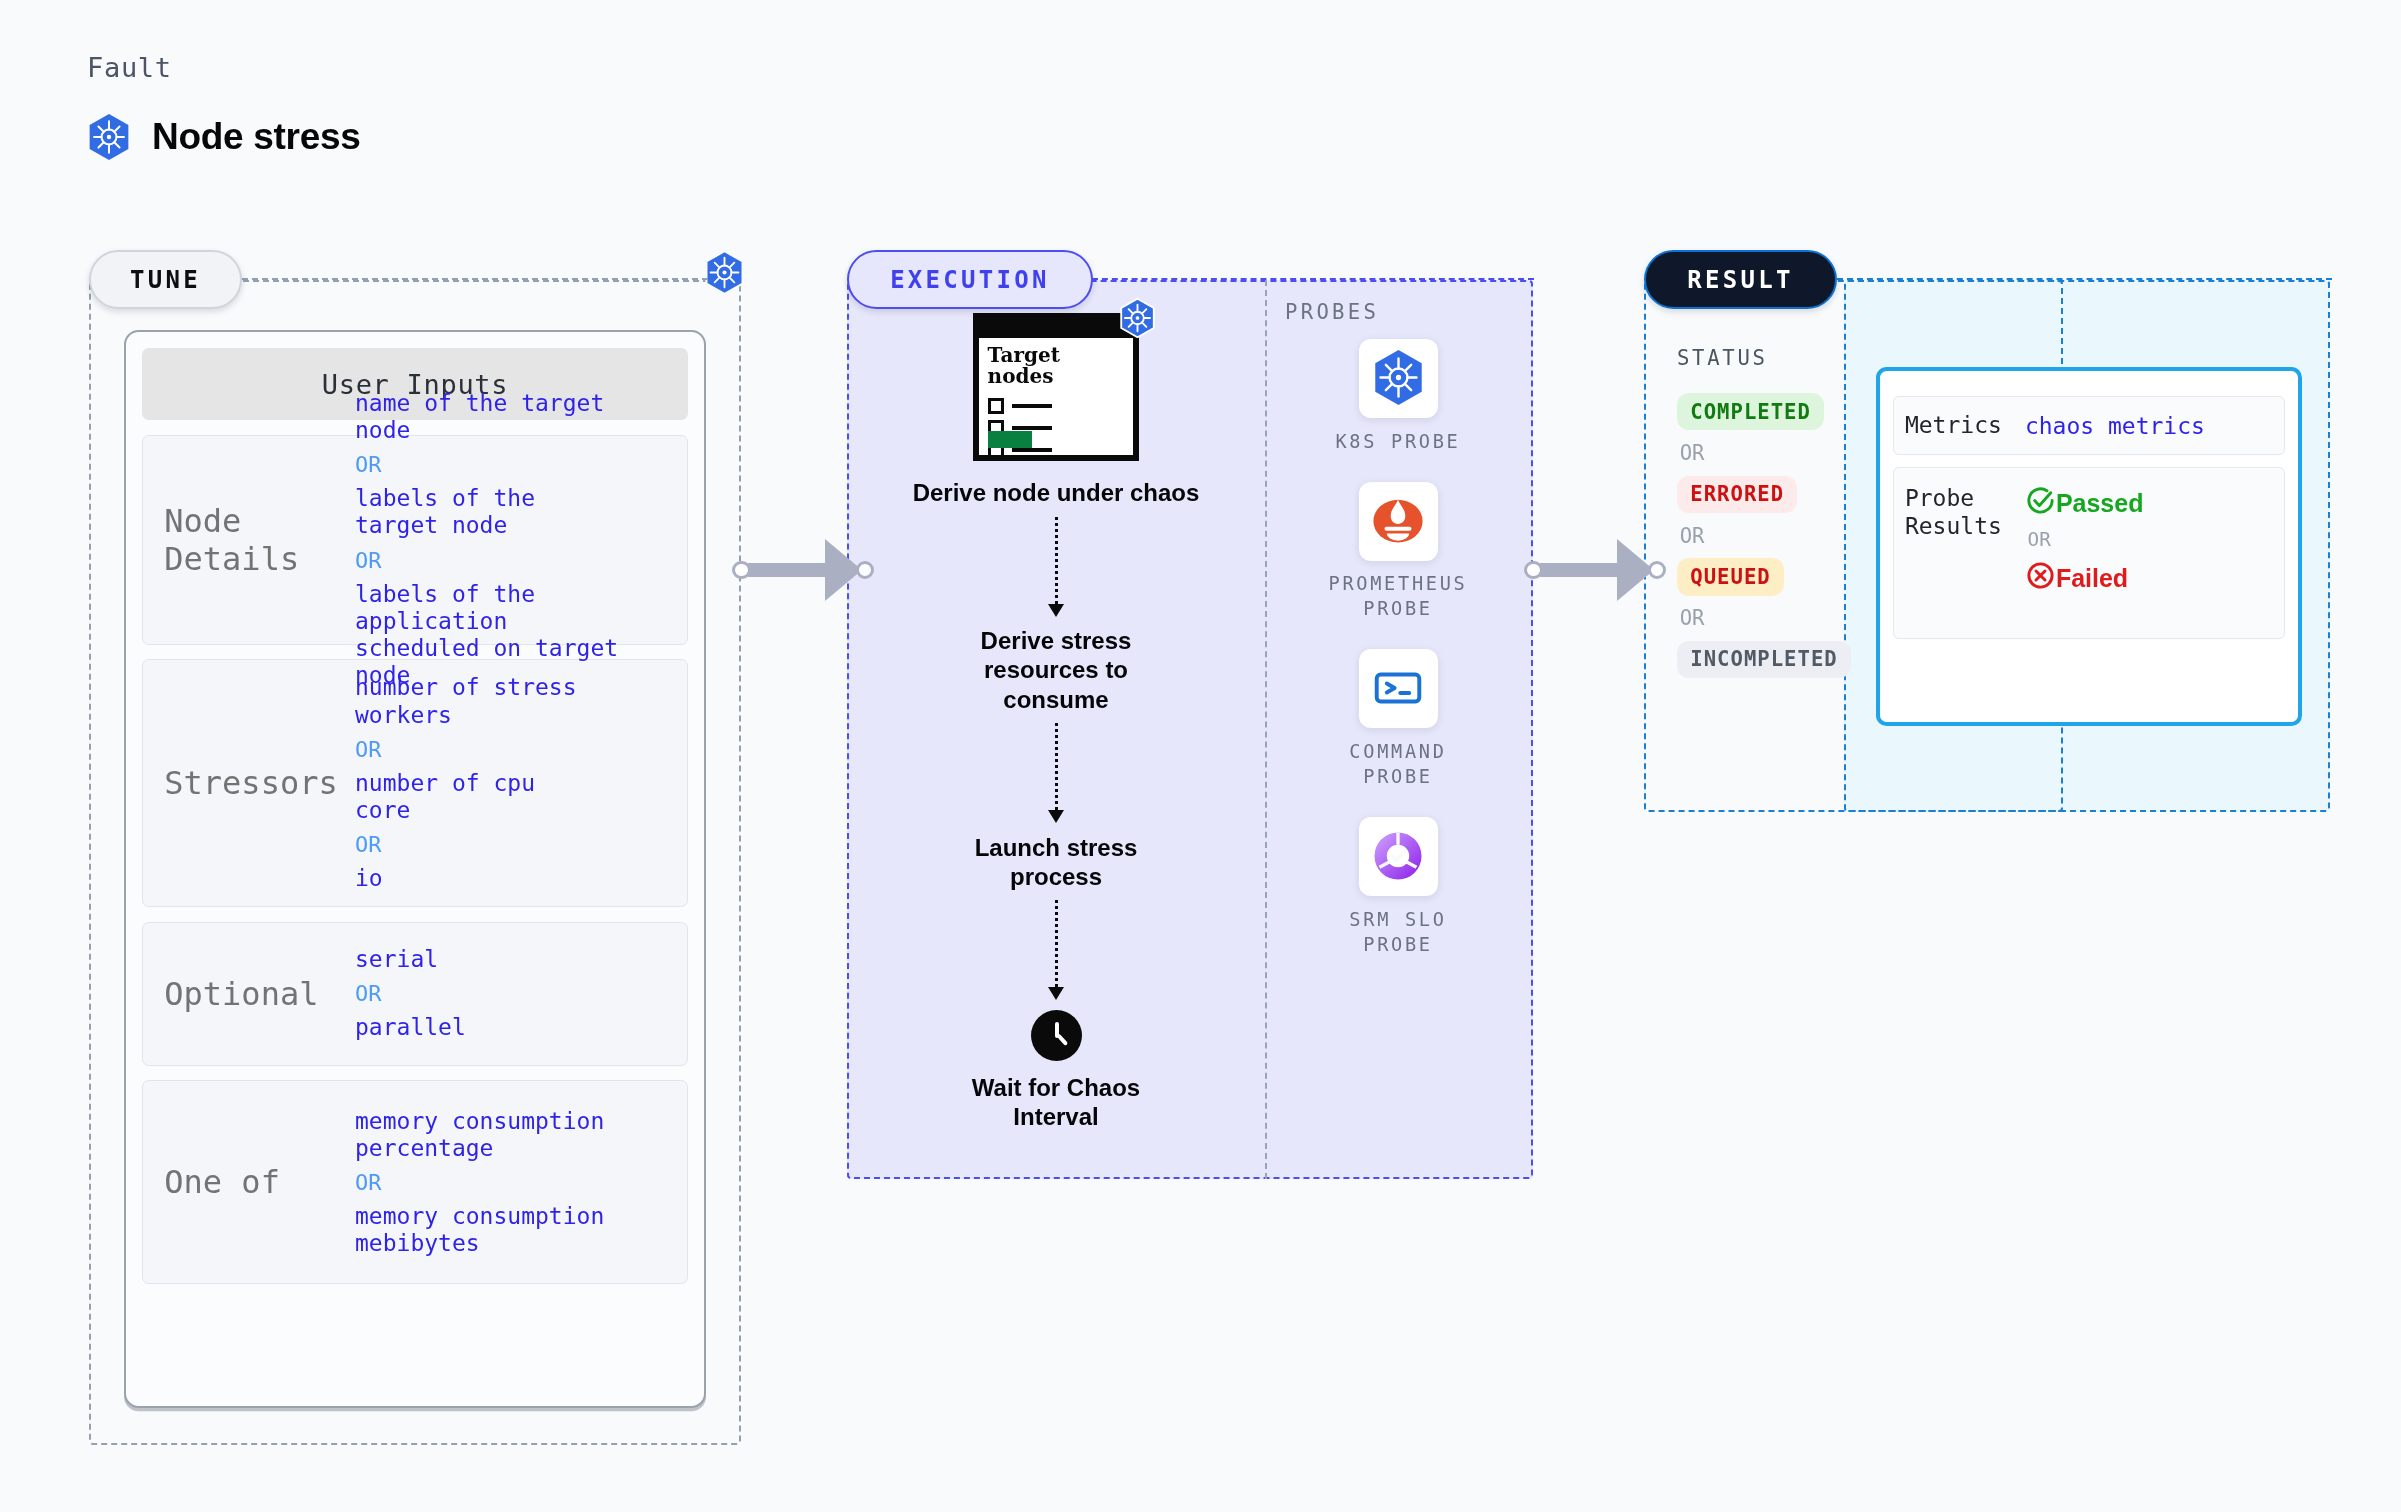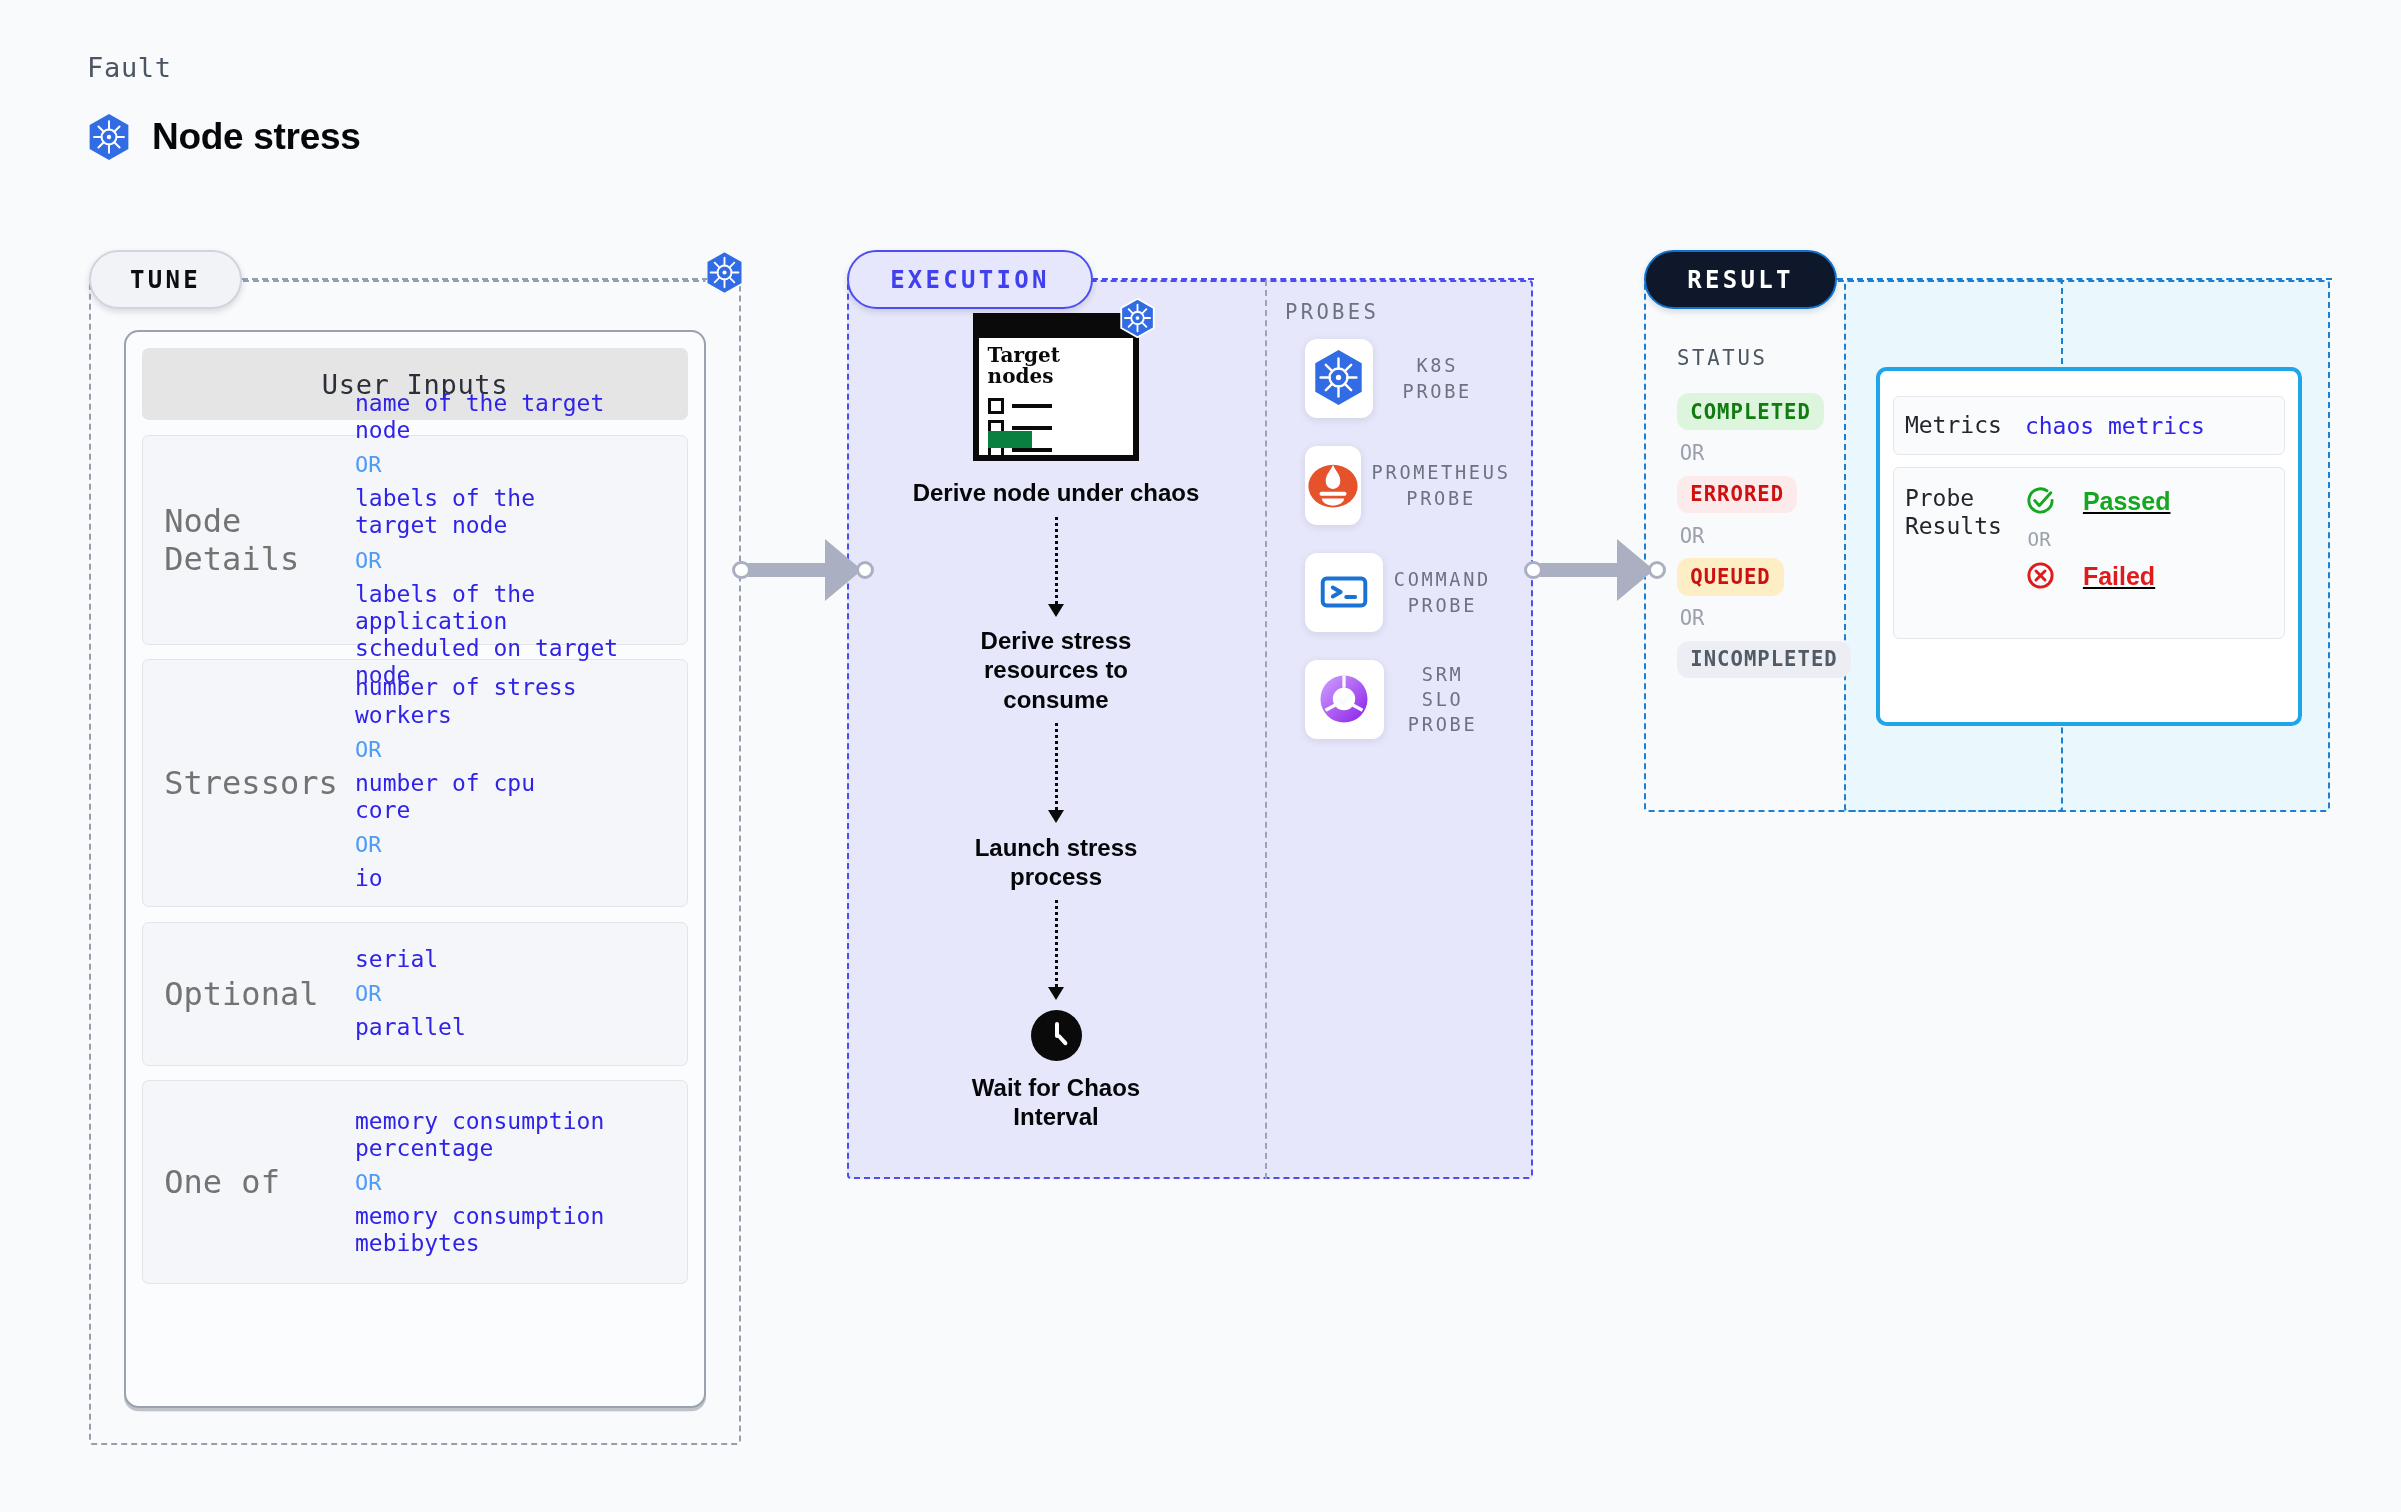--- a/index.html
+++ b/index.html
@@ -139,21 +139,21 @@
   .clock::after  { content:""; position:absolute; left:25px; top:25px; width:4px; height:12.6px; background:#fff; border-radius:2px; transform:rotate(-42deg); transform-origin:top center; }
 
   
   .probes-title {
     position:absolute; left:1285px; top:300px;
     font-family:"DejaVu Sans Mono","Liberation Mono",monospace;
     font-size:20.6px; color:#6b7280; letter-spacing:3.3px;
   }
   .probe-list { position:absolute; left:1305px; top:339px; width:186px;
                 display:flex; flex-direction:column; align-items:center; gap:28px; }
-  .probe-item { display:flex; align-items:center; gap:10.6px; width:186px; }
+  .probe-item { display:flex; flex-direction:column; align-items:center; gap:10.6px; width:186px; }
   .probe-chip {
     width:79px; height:79px; background:#fff; border-radius:12px;
     display:flex; align-items:center; justify-content:center;
     box-shadow:0 2px 8px rgba(15,23,42,.10);
   }
   .probe-name {
     font-family:"DejaVu Sans Mono","Liberation Mono",monospace;
     font-size:18.6px; color:#6b7280; letter-spacing:2.7px; text-align:center; line-height:1.35;
   }
 
@@ -197,21 +197,21 @@
   .out-label {
     width:120px; flex:0 0 120px;
     font-family:"DejaVu Sans Mono","Liberation Mono",monospace;
     font-size:23px; color:#22262c; line-height:1.2; white-space:pre-line;
   }
   .out-val {
     font-family:"DejaVu Sans Mono","Liberation Mono",monospace;
     font-size:23px; color:#3023e8;
   }
   .pf-col { display:flex; flex-direction:column; gap:9.3px; }
-  .pf-row { display:flex; align-items:center; gap:27px;text-decoration:underline; }
+  .pf-row { display:flex; align-items:flex-end; gap:0; }
   .pf-text { font-size:25px; font-weight:bold; }
   .pf-pass { color:#16a720; }
   .pf-fail { color:#e01b1b; }
 
   
   .conn { position:absolute; display:flex; align-items:center; z-index:5; }
   .conn .dot { width:18.6px; height:18.6px; border-radius:50%; background:#fff; border:3.3px solid #aab0c2; }
   .conn .bar { width:80px; height:13.3px; background:#aab0c2; margin:0 -2.7px; }
   .conn .tri { width:0; height:0; border-top:31px solid transparent; border-bottom:31px solid transparent; border-left:37px solid #aab0c2; }
 </style>

